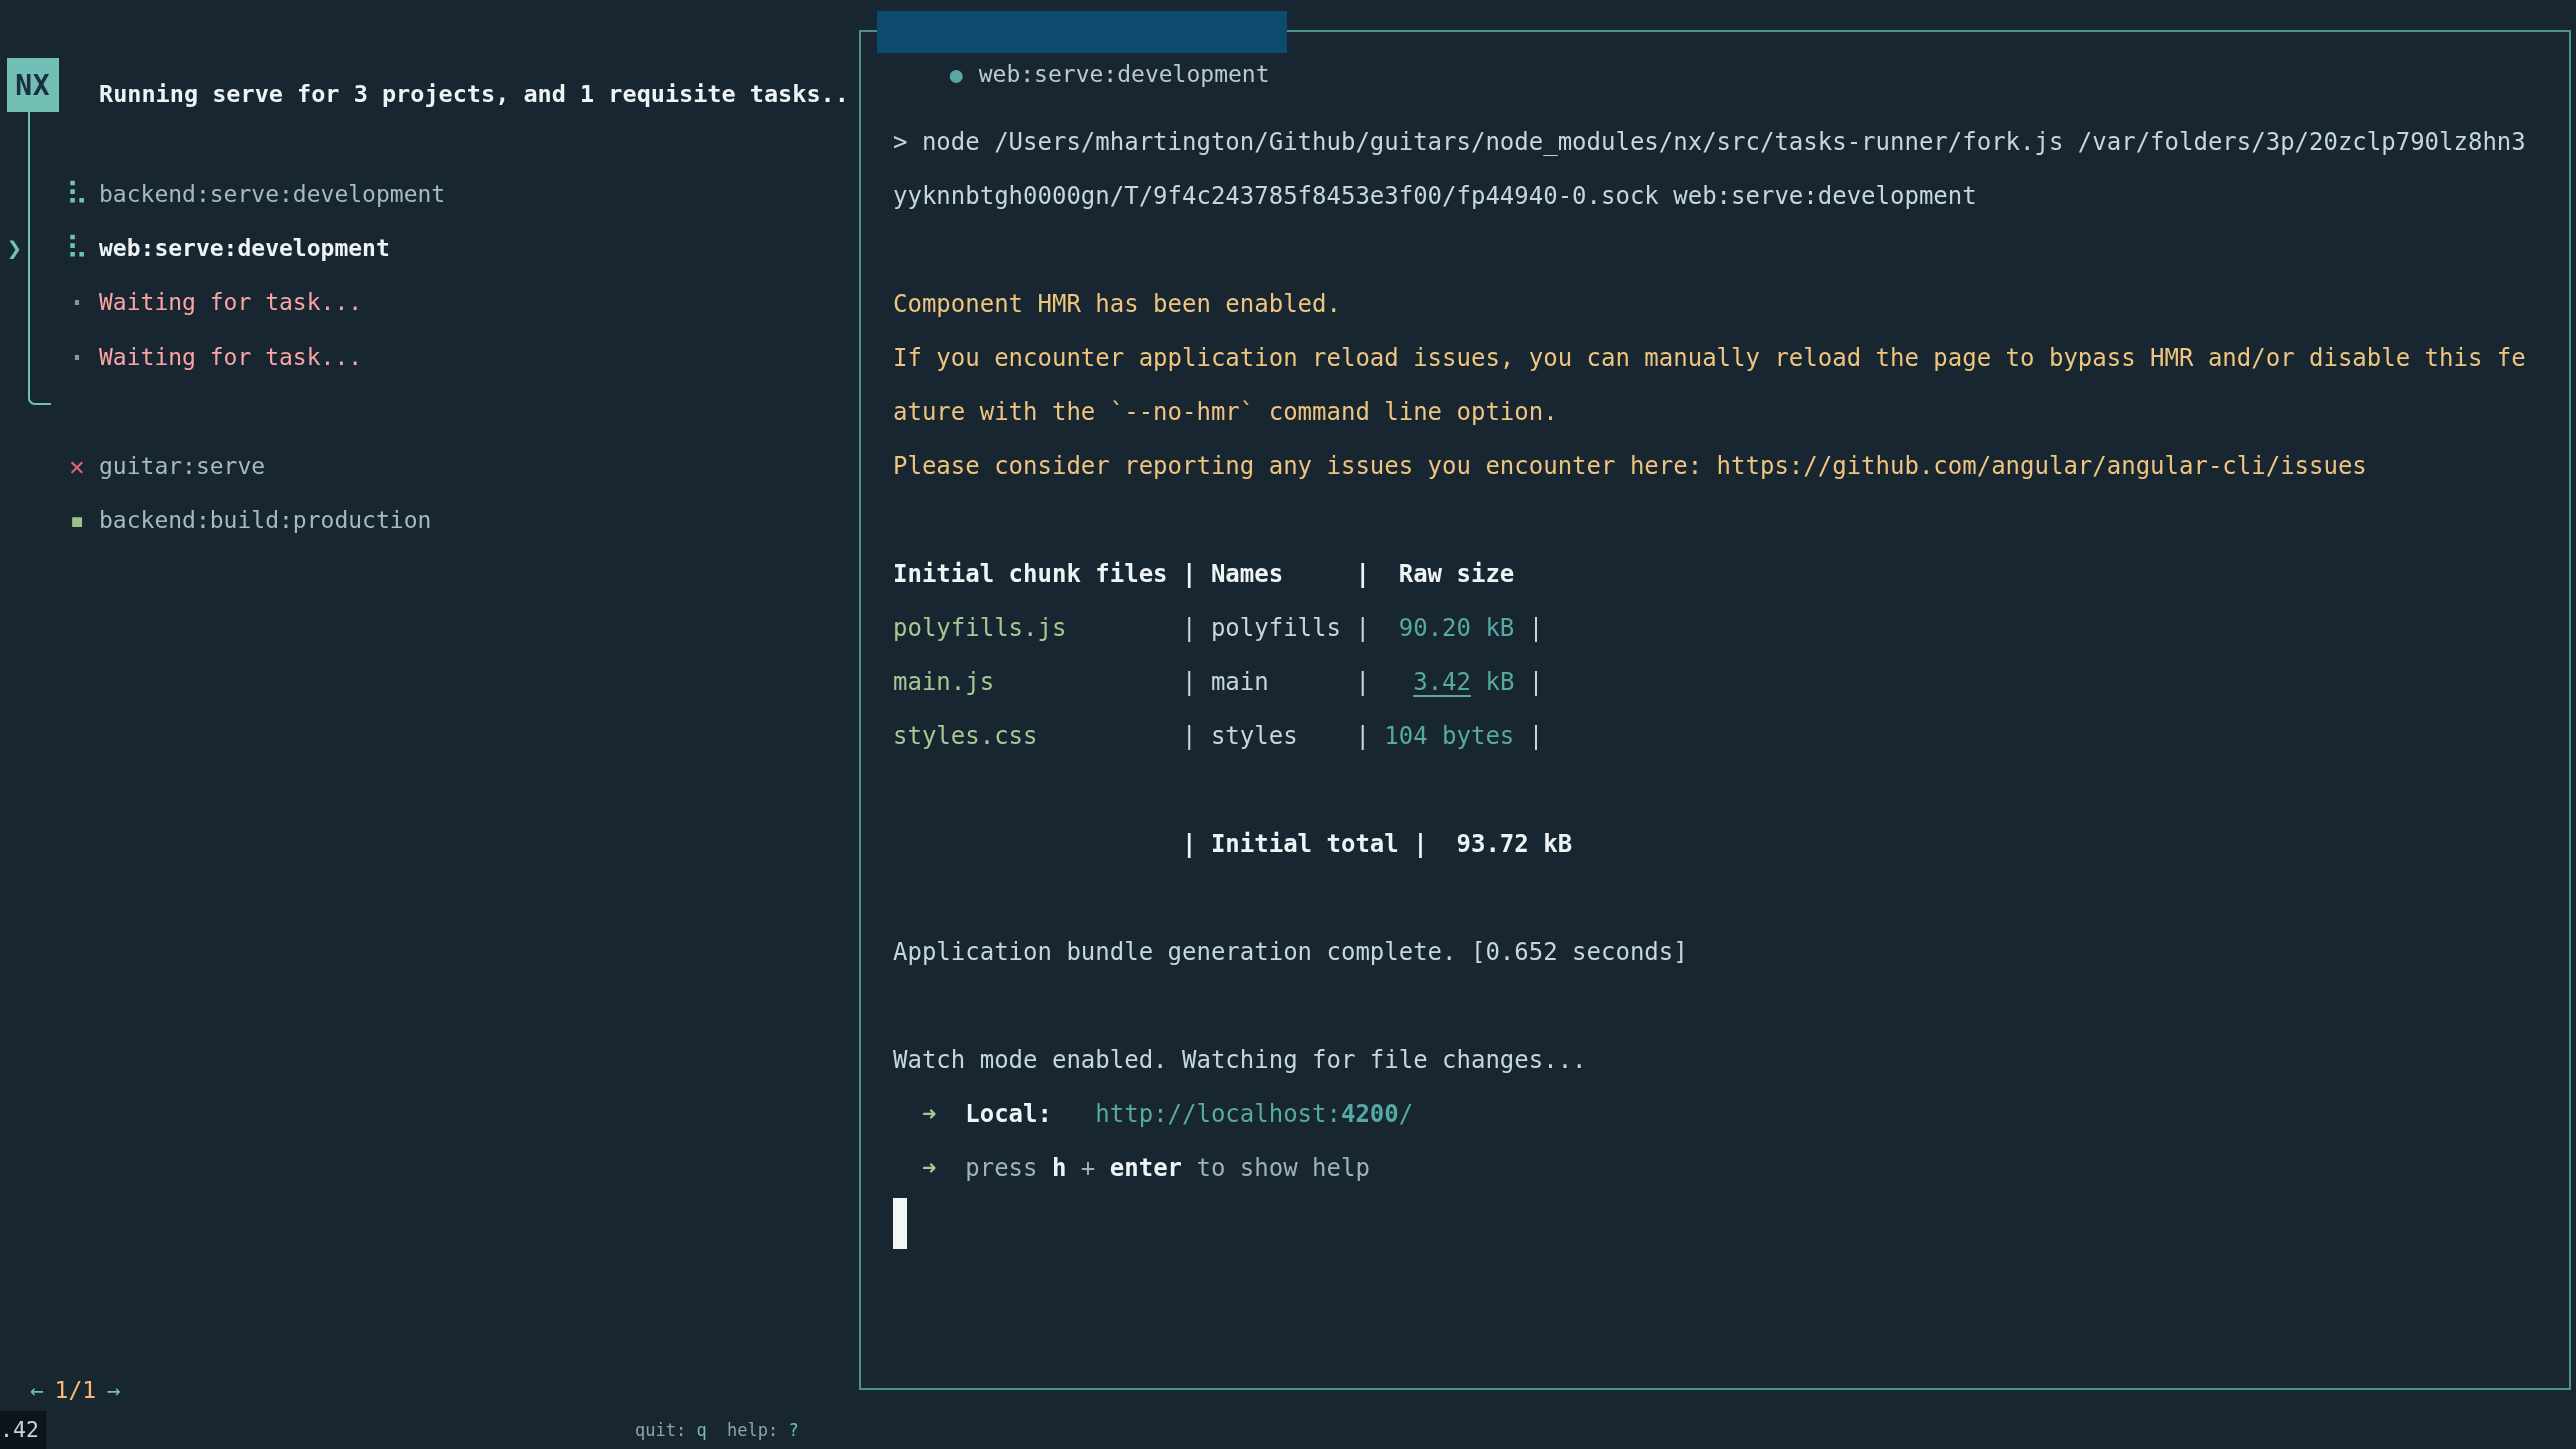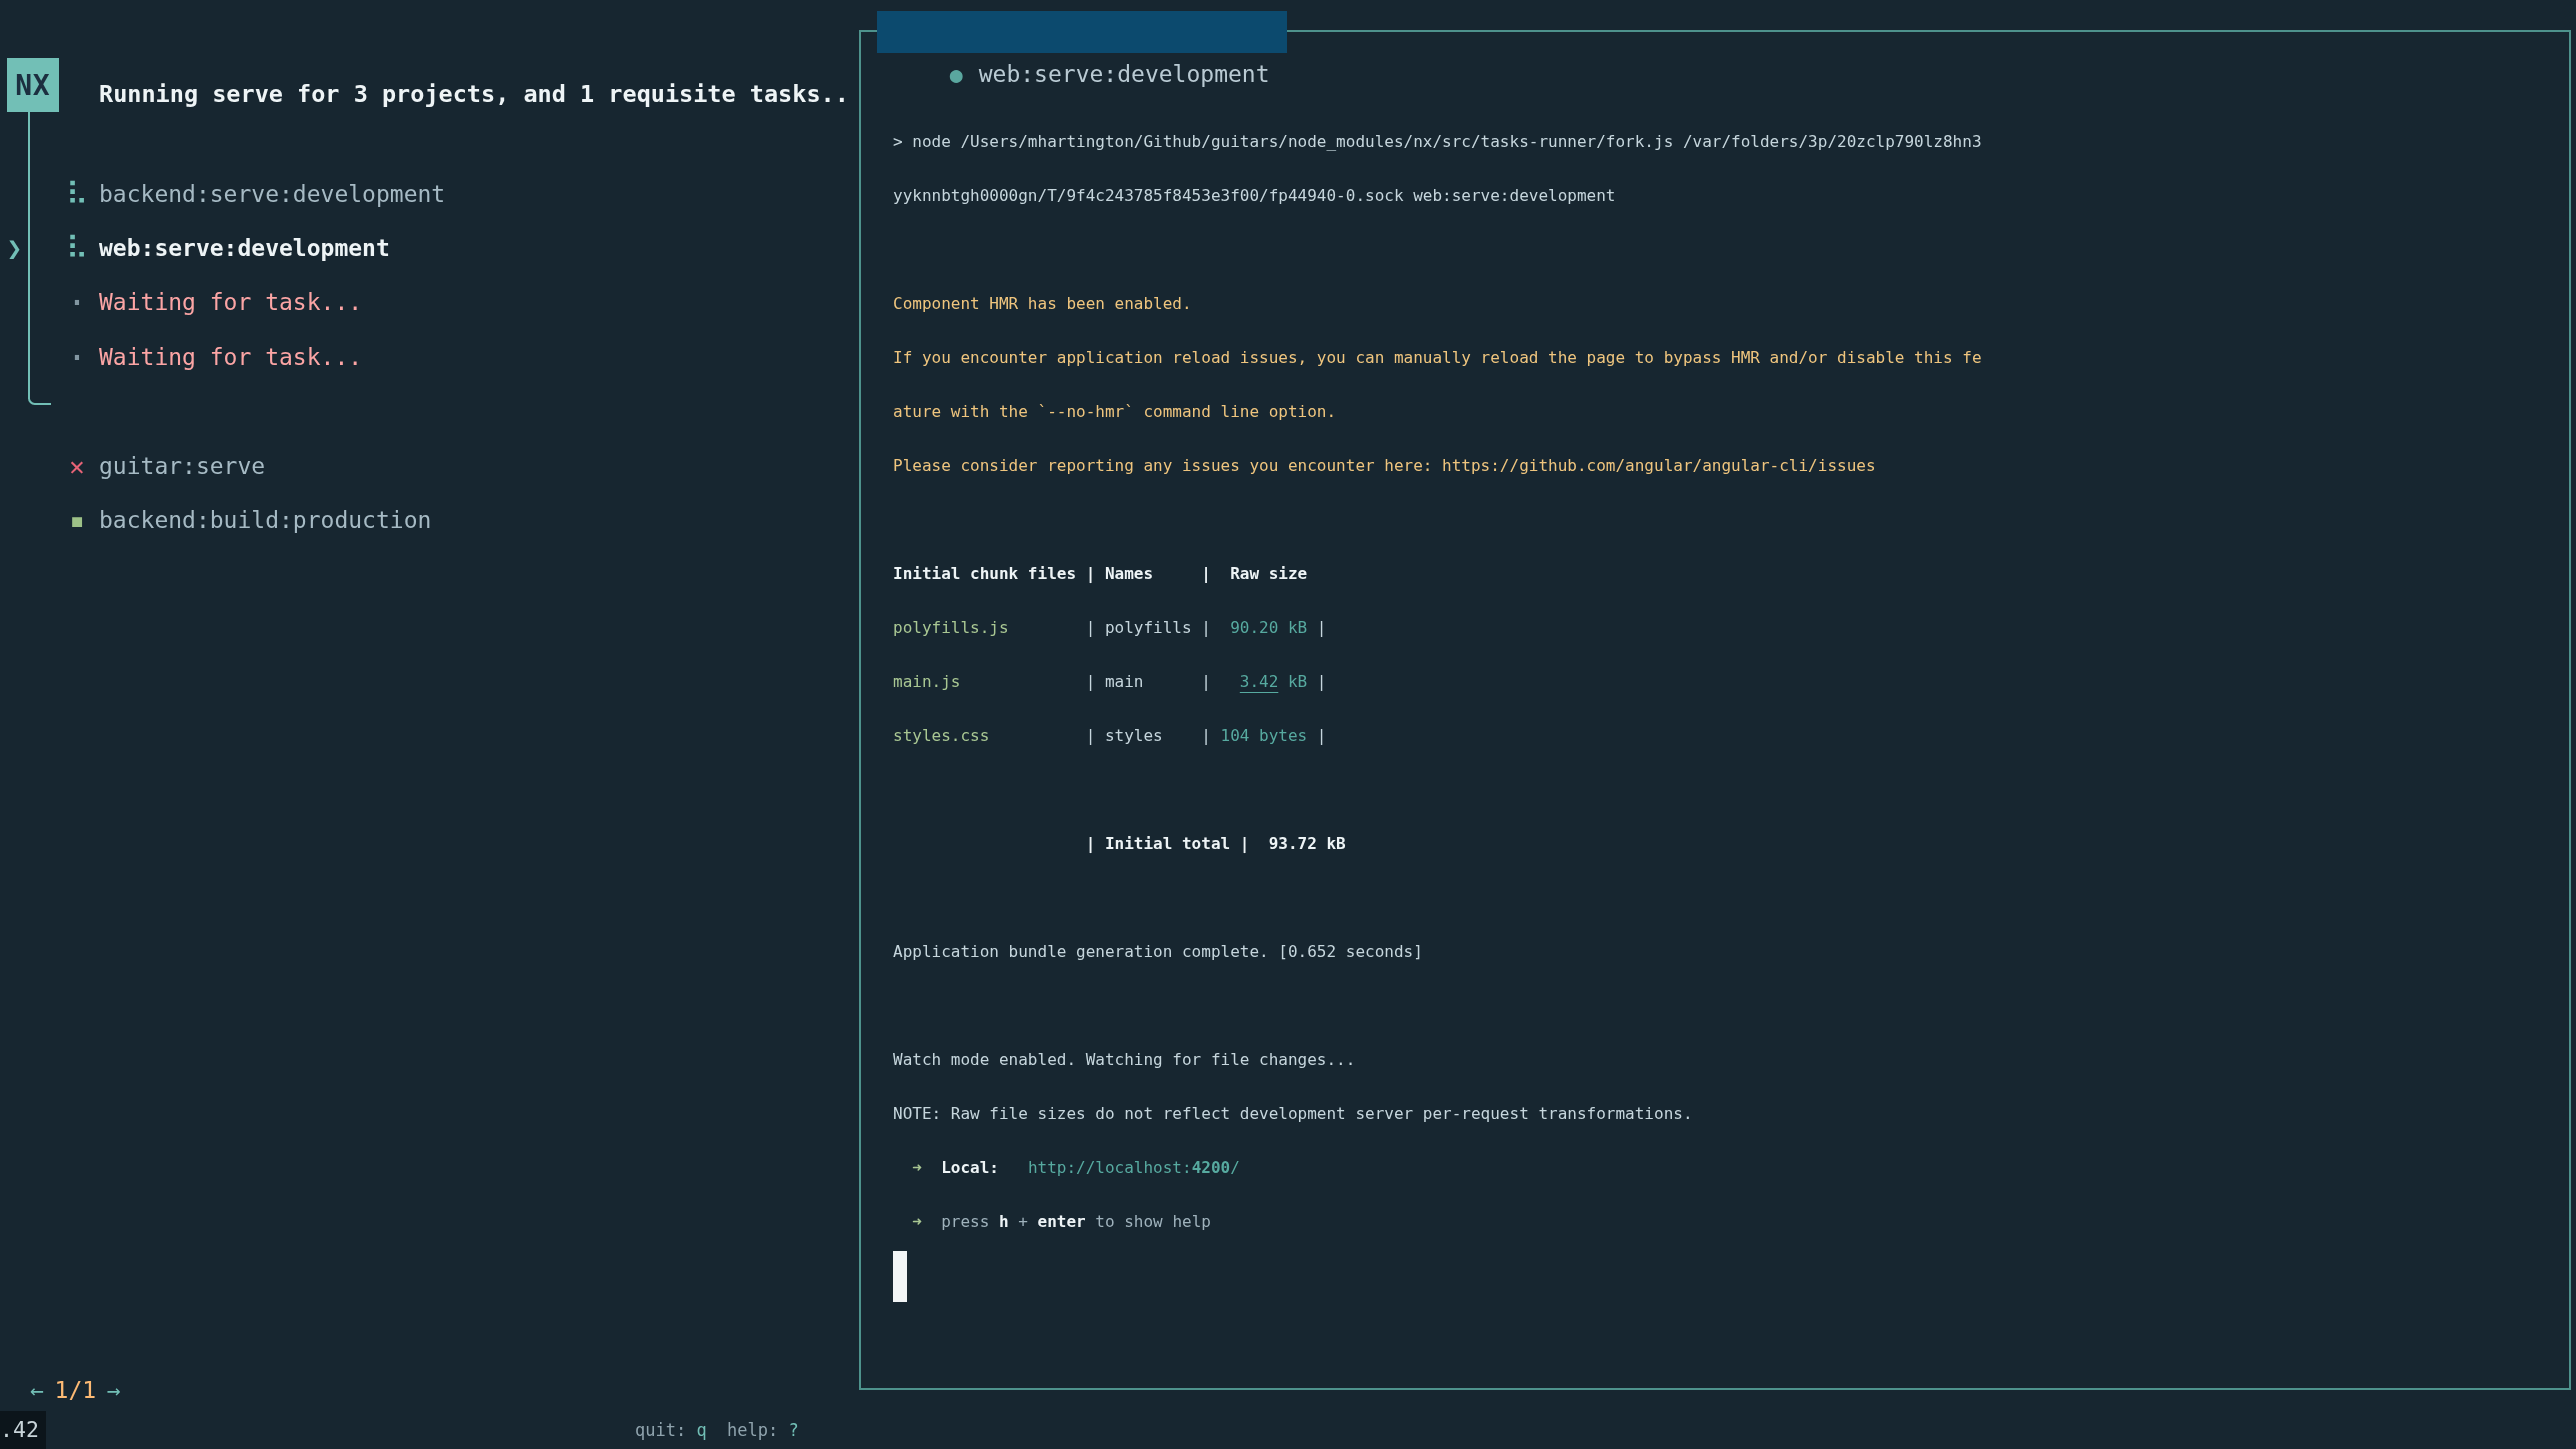--- a/index.html
+++ b/index.html
@@ -33,21 +33,21 @@
   .key-hints .key{color:#72bfb6;}
   .stray{position:absolute;left:0;top:1411px;width:46px;height:38px;line-height:38px;
          background:#0c151b;color:#c9d5da;font-size:21.5px;padding-left:0;}
 
   
   .panel{position:absolute;left:859px;top:30px;width:1712px;height:1360px;border:2px solid #4e928c;}
   .panel-title{position:absolute;top:-21px;left:16px;height:42px;line-height:42px;background:#0c4a6e;
                padding:0 17.4px;font-size:23px;color:#b9cad3;white-space:pre;}
   .panel-title .dot{color:#5aa79f;font-size:21.5px;margin-right:16px;}
   .terminal{position:absolute;left:0;top:0;right:0;bottom:0;padding:83px 20px 0 32px;overflow:hidden;}
-  .tline{height:54px;line-height:54px;white-space:pre;font-size:16px;}
+  .tline{height:54px;line-height:54px;white-space:pre;font-size:24px;}
   .seg-body{color:#c6d6dd;}
   .seg-mid{color:#9fb2bc;}
   .seg-warn{color:#efc57e;}
   .seg-green{color:#a9c793;}
   .seg-teal{color:#57aaa0;}
   .seg-tealb{color:#57aaa0;font-weight:bold;}
   .seg-tealu{color:#57aaa0;text-decoration:underline;text-underline-offset:4.7px;}
   .seg-boldw{color:#eef4f6;font-weight:bold;}
   .seg-cursor{display:inline-block;width:14px;height:51px;background:#f2f5f6;vertical-align:middle;}
 </style>
@@ -110,19 +110,18 @@
       <div class="tline"><span class="seg-boldw">Initial chunk files | Names     |  Raw size</span></div>
       <div class="tline"><span class="seg-green">polyfills.js        </span><span class="seg-body">| polyfills |</span><span class="seg-teal">  90.20 kB</span><span class="seg-body"> |</span></div>
       <div class="tline"><span class="seg-green">main.js             </span><span class="seg-body">| main      |</span><span class="seg-teal">   </span><span class="seg-tealu">3.42</span><span class="seg-teal"> kB</span><span class="seg-body"> |</span></div>
       <div class="tline"><span class="seg-green">styles.css          </span><span class="seg-body">| styles    |</span><span class="seg-teal"> 104 bytes</span><span class="seg-body"> |</span></div>
       <div class="tline">&nbsp;</div>
       <div class="tline"><span class="seg-boldw">                    | Initial total |  93.72 kB</span></div>
       <div class="tline">&nbsp;</div>
       <div class="tline"><span class="seg-body">Application bundle generation complete. [0.652 seconds]</span></div>
       <div class="tline">&nbsp;</div>
       <div class="tline"><span class="seg-body">Watch mode enabled. Watching for file changes...</span></div>
-      <div class="tline"><span class="seg-body">NOTE: Raw file sizes do not reflect development server per-request transformations.</span></div>
       <div class="tline"><span class="seg-body">  </span><span class="seg-green">➜</span><span class="seg-body">  </span><span class="seg-boldw">Local:</span><span class="seg-body">   </span><span class="seg-teal">http://localhost:</span><span class="seg-tealb">4200</span><span class="seg-teal">/</span></div>
       <div class="tline"><span class="seg-body">  </span><span class="seg-green">➜</span><span class="seg-mid">  </span><span class="seg-mid">press </span><span class="seg-boldw">h</span><span class="seg-mid"> + </span><span class="seg-boldw">enter</span><span class="seg-mid"> to show help</span></div>
       <div class="tline"><span class="seg-cursor"></span></div>
     </div>
 </div>
 
 
 </body></html>

